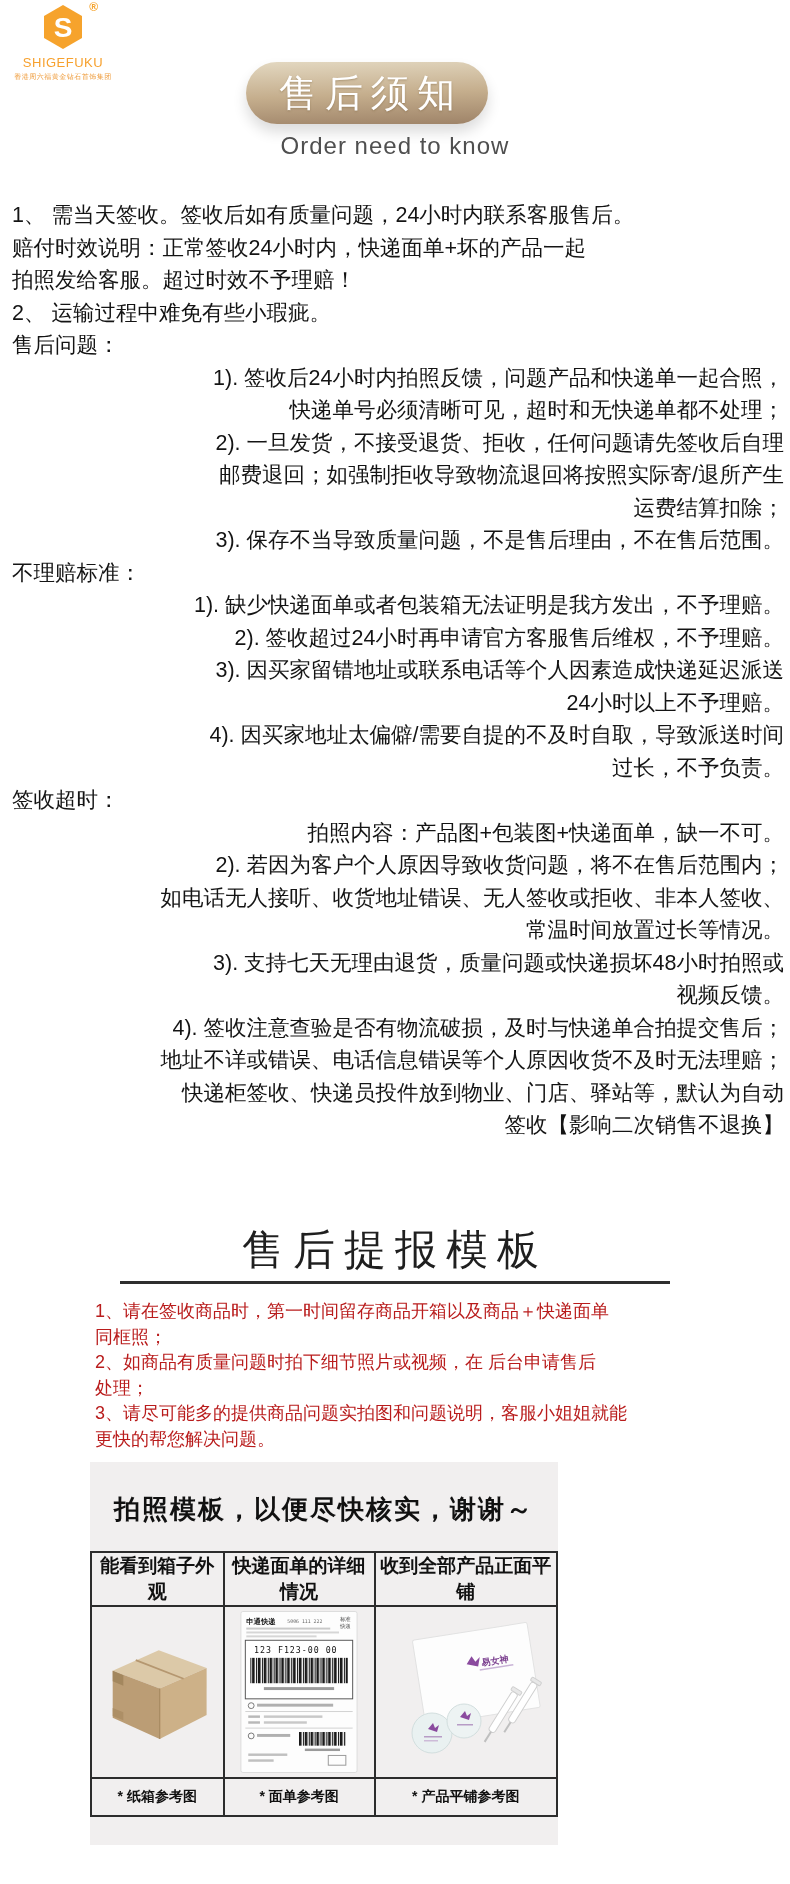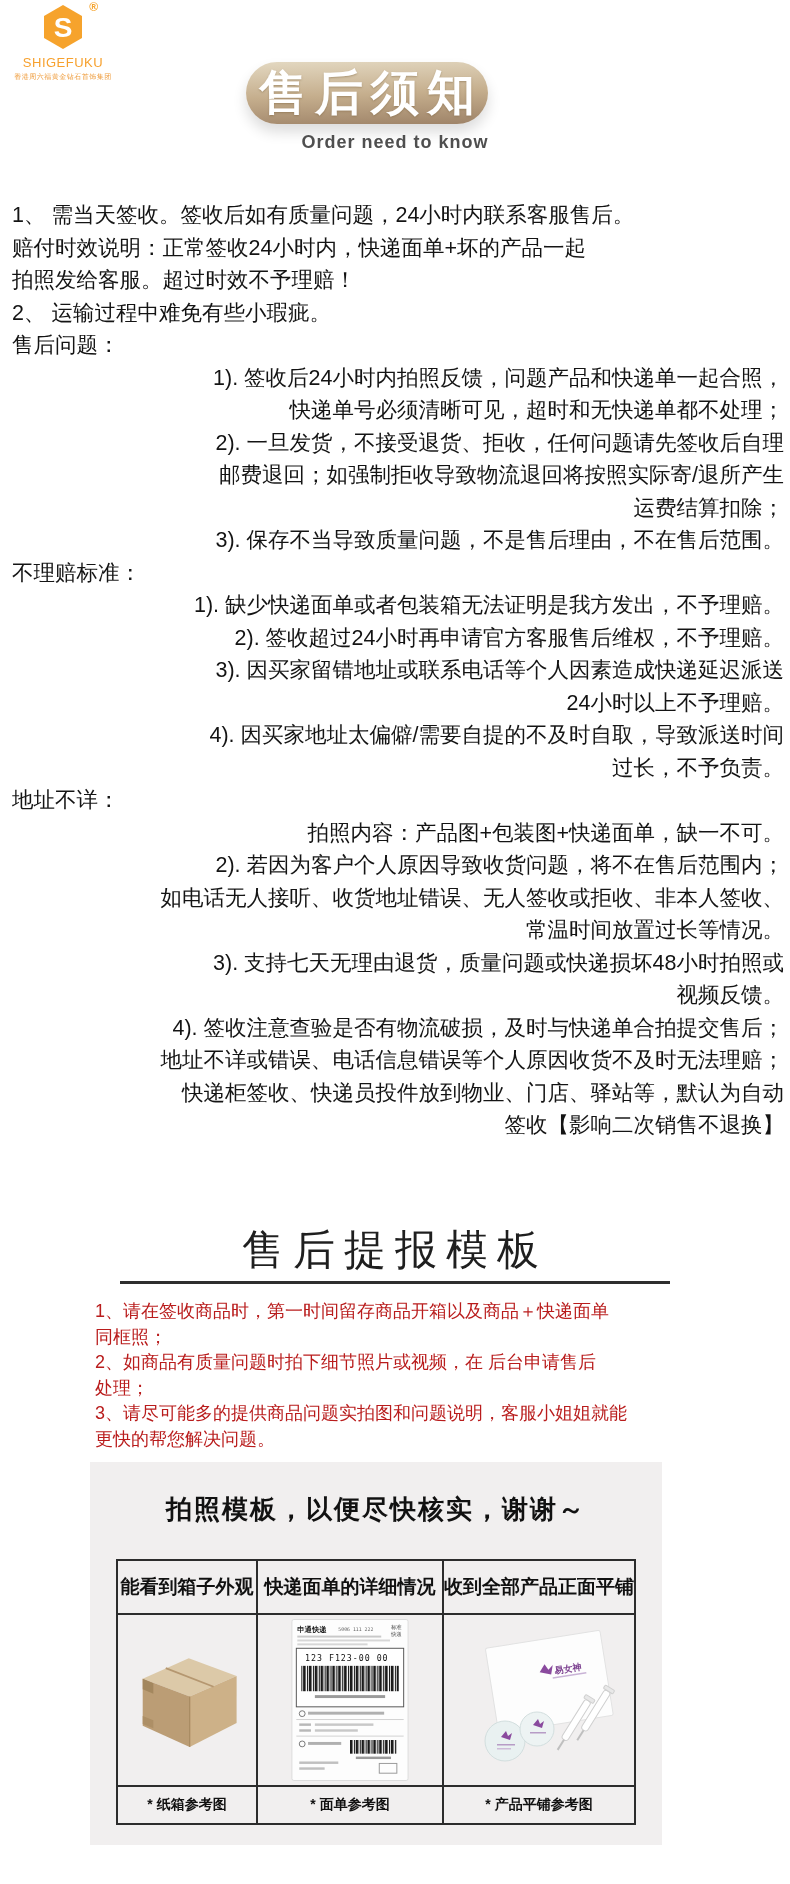--- a/index.html
+++ b/index.html
@@ -11,44 +11,44 @@
   .logo-hex{position:relative;display:inline-block;}
   .reg{position:absolute;right:-14px;top:-4px;font-size:12px;color:#f6a32c;font-weight:bold;}
   .brand{color:#f7a12e;font-weight:normal;font-size:13px;letter-spacing:.5px;margin-top:1px;}
   .tagline{color:#ef9d3e;font-size:7px;margin-top:2px;letter-spacing:.5px;white-space:nowrap;}
 
   
   .banner{position:absolute;left:246px;top:62px;width:242px;height:62px;border-radius:32px;
           background:linear-gradient(178deg,#e3d8c1 0%,#c5ae8d 52%,#9e8368 100%);
           box-shadow:0 8px 14px rgba(0,0,0,.14);
           display:flex;align-items:center;justify-content:center;}
-  .banner span{color:#fff;font-size:48px;font-weight:bold;letter-spacing:8px;text-indent:8px;
+  .banner span{color:#fff;font-size:38px;font-weight:normal;letter-spacing:8px;text-indent:8px;
                text-shadow:0 1px 2px rgba(120,95,60,.45);}
   .subtitle{position:absolute;top:132px;left:0;width:790px;text-align:center;color:#4f4f4f;
-            font-size:18px;font-weight:bold;letter-spacing:1px;}
+            font-size:24px;font-weight:normal;letter-spacing:1px;}
 
   
   .notice{position:absolute;top:181px;left:12px;right:6px;font-size:21.5px;line-height:32.5px;
           color:#141414;font-weight:500;margin-top:18px;}
   .nline{white-space:nowrap;}
   .ind0{padding-left:0;}
   .ind1{padding-left:38px;text-align:right;}
 
   
   .section-title{position:absolute;top:1222px;left:0;width:790px;text-align:center;
                  font-size:42px;letter-spacing:9px;color:#1f1f1f;font-weight:400;}
   .section-divider{position:absolute;top:1281px;left:120px;width:550px;height:3px;background:#2e2e2e;}
   .template-list{position:absolute;top:1299px;left:95px;right:60px;font-size:18px;
                  line-height:25.5px;color:#b91c1c;font-weight:500;}
 
   
-  .photo-box{position:absolute;left:90px;top:1462px;width:572px;height:383px;background:#f1efef;}
+  .photo-box{position:absolute;left:90px;top:1462px;width:468px;height:383px;background:#f1efef;}
   .photo-box-title{padding-top:30px;text-align:center;font-size:26px;font-weight:bold;
                    color:#111;letter-spacing:2px;}
-  table.ptable{border-collapse:collapse;margin:32px auto 0;table-layout:fixed;}
+  table.ptable{border-collapse:collapse;margin:24px auto 0;table-layout:fixed;}
   table.ptable td{border:2px solid #2c2c2c;text-align:center;vertical-align:middle;padding:0;}
   .hdr td{height:52px;font-size:19px;font-weight:bold;color:#111;}
   .imgs td{height:170px;}
   .caps td{height:36px;font-size:14px;font-weight:bold;color:#111;}
   .c1{width:138px;} .c2{width:184px;} .c3{width:190px;}
   .cellfill{width:100%;height:100%;display:flex;align-items:center;justify-content:center;}
 </style>
 </head>
 <body>
 
@@ -83,21 +83,21 @@
       <div class="nline ind1">邮费退回；如强制拒收导致物流退回将按照实际寄/退所产生</div>
       <div class="nline ind1">运费结算扣除；</div>
       <div class="nline ind1">3). 保存不当导致质量问题，不是售后理由，不在售后范围。</div>
       <div class="nline ind0">不理赔标准：</div>
       <div class="nline ind1">1). 缺少快递面单或者包装箱无法证明是我方发出，不予理赔。</div>
       <div class="nline ind1">2). 签收超过24小时再申请官方客服售后维权，不予理赔。</div>
       <div class="nline ind1">3). 因买家留错地址或联系电话等个人因素造成快递延迟派送</div>
       <div class="nline ind1">24小时以上不予理赔。</div>
       <div class="nline ind1">4). 因买家地址太偏僻/需要自提的不及时自取，导致派送时间</div>
       <div class="nline ind1">过长，不予负责。</div>
-      <div class="nline ind0">地址不详：</div>
+      <div class="nline ind0">签收超时：</div>
       <div class="nline ind1">拍照内容：产品图+包装图+快递面单，缺一不可。</div>
       <div class="nline ind1">2). 若因为客户个人原因导致收货问题，将不在售后范围内；</div>
       <div class="nline ind1">如电话无人接听、收货地址错误、无人签收或拒收、非本人签收、</div>
       <div class="nline ind1">常温时间放置过长等情况。</div>
       <div class="nline ind1">3). 支持七天无理由退货，质量问题或快递损坏48小时拍照或</div>
       <div class="nline ind1">视频反馈。</div>
       <div class="nline ind1">4). 签收注意查验是否有物流破损，及时与快递单合拍提交售后；</div>
       <div class="nline ind1">地址不详或错误、电话信息错误等个人原因收货不及时无法理赔；</div>
       <div class="nline ind1">快递柜签收、快递员投件放到物业、门店、驿站等，默认为自动</div>
       <div class="nline ind1">签收【影响二次销售不退换】</div>

